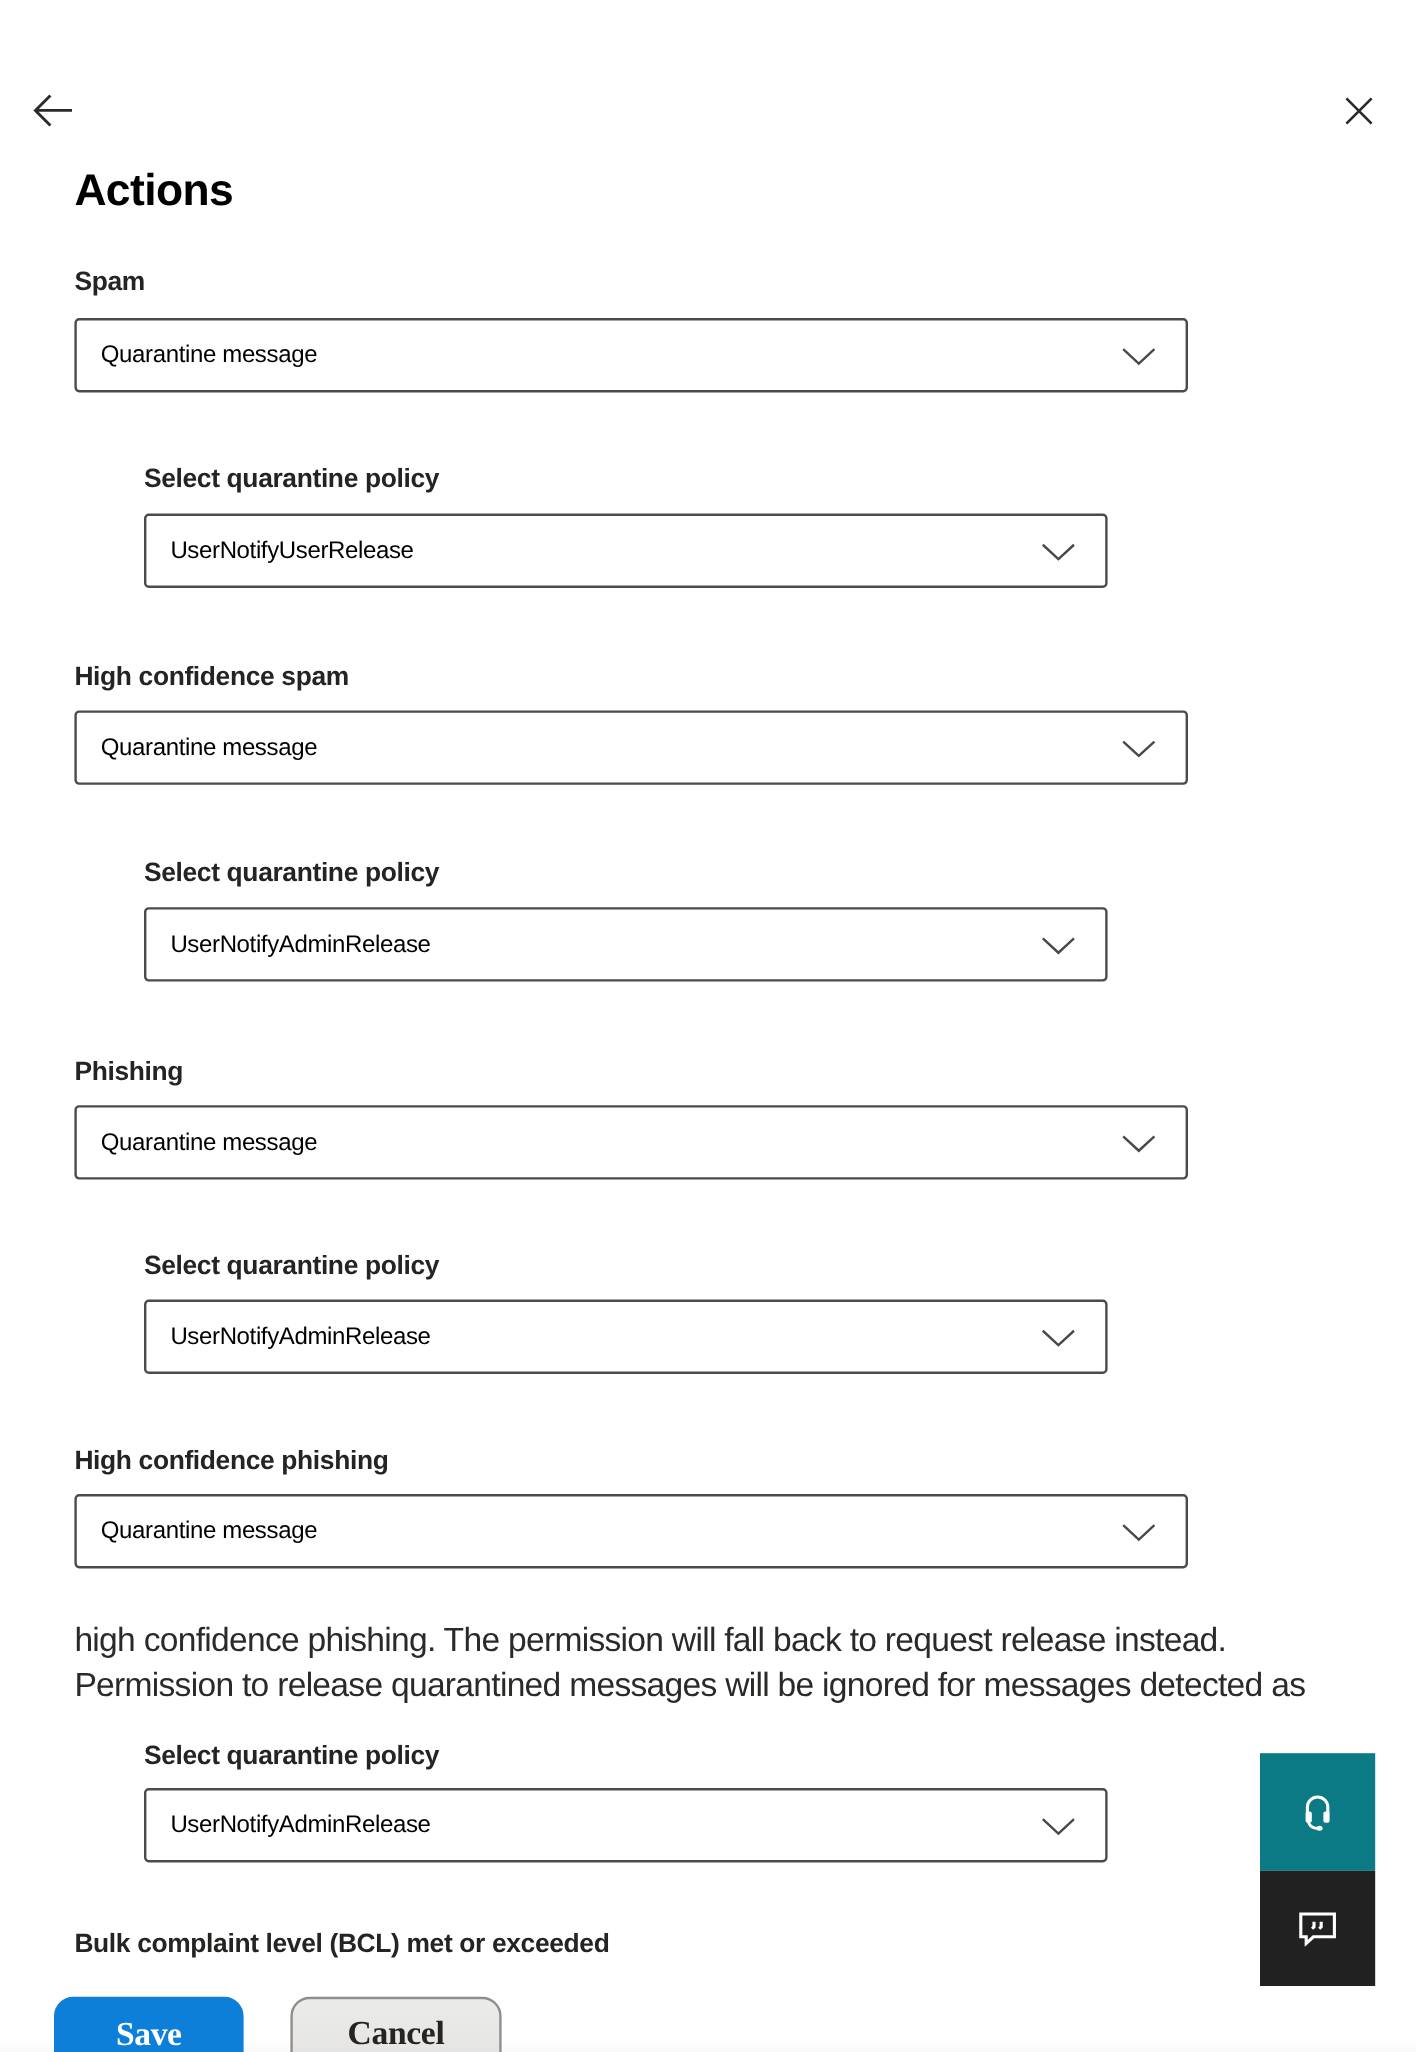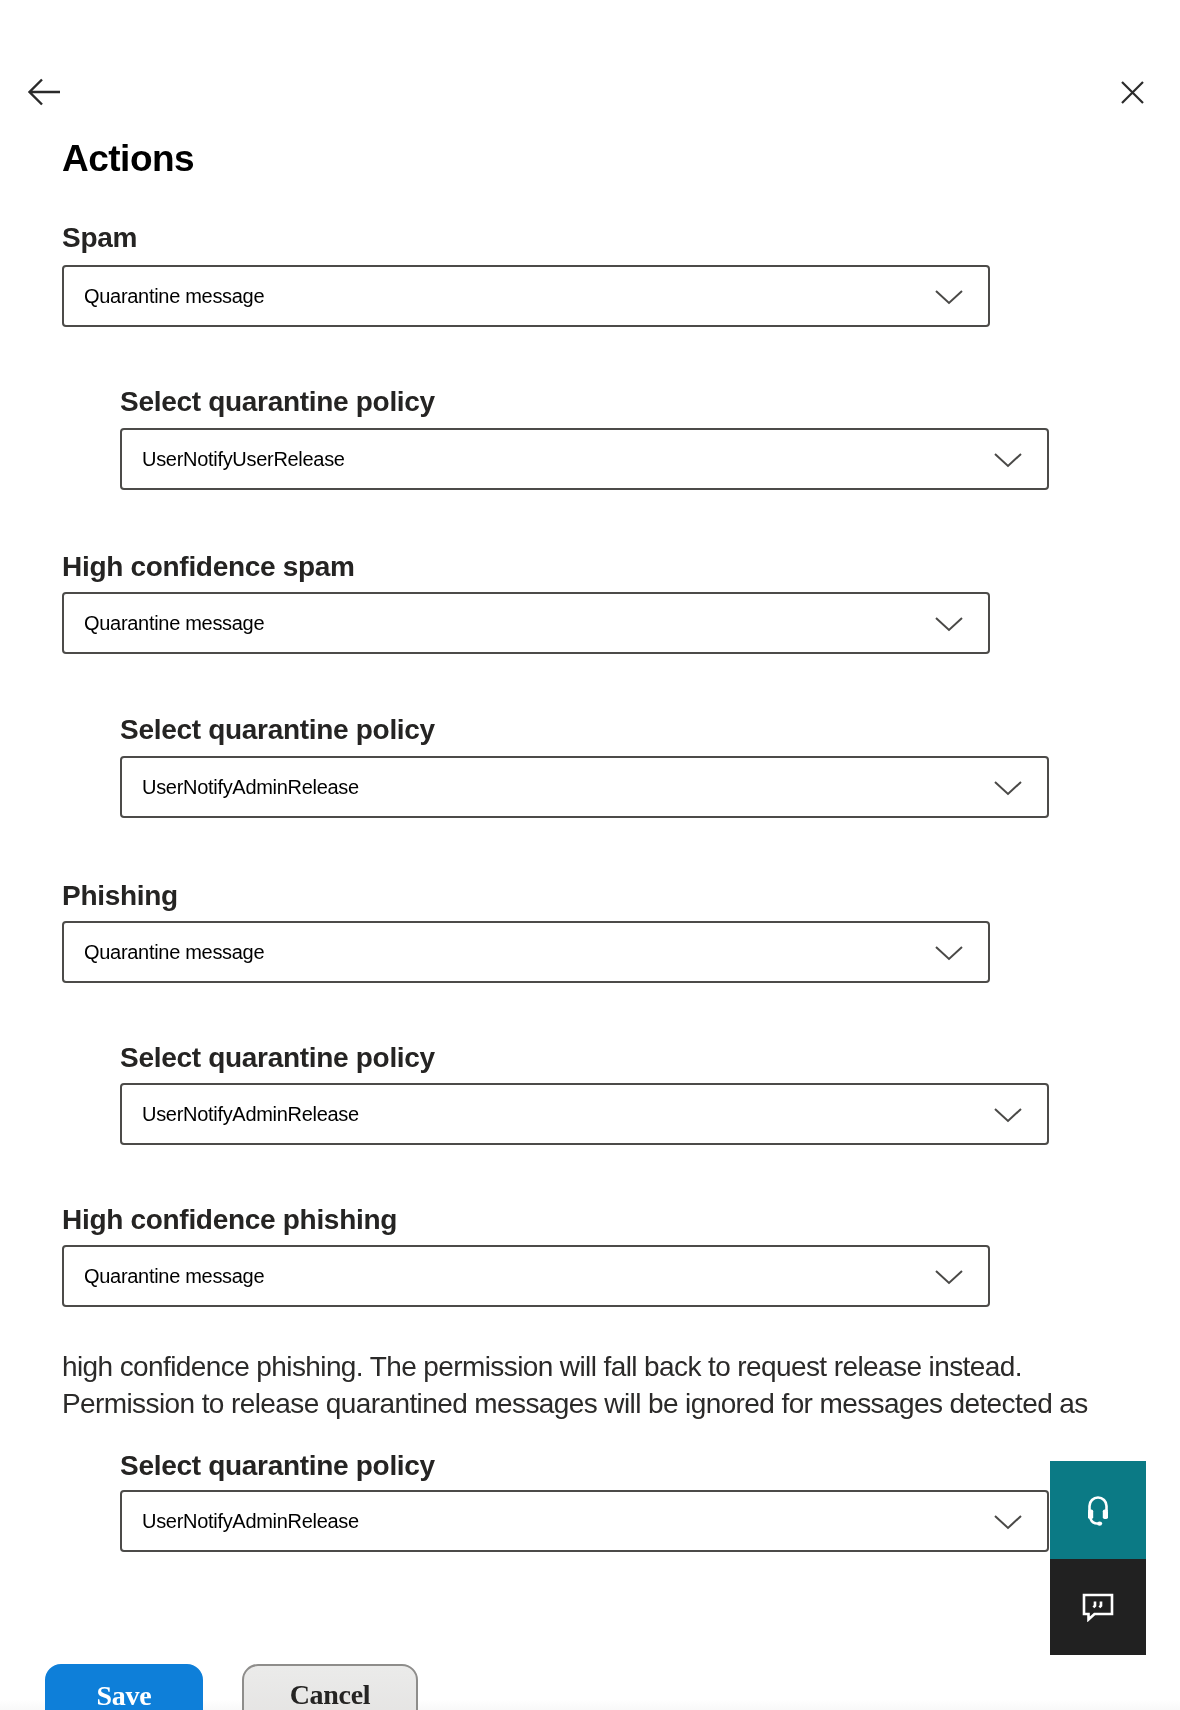--- a/index.html
+++ b/index.html
@@ -20,36 +20,36 @@
   .back-btn{left:25px;top:30px;width:38px;height:36px;}
   .close-btn{left:1117px;top:33px;width:30px;height:30px;}
   
   .page-title{
     position:absolute;left:62px;top:94px;
     font-size:37px;font-weight:700;color:#000000;letter-spacing:-0.5px;
   }
   
   .field-label{
     position:absolute;left:62px;
-    font-size:28px;font-weight:600;color:#252423;letter-spacing:-0.3px;
+    font-size:22px;font-weight:600;color:#252423;letter-spacing:-0.3px;
     white-space:nowrap;
   }
   .field-label.indent{left:120px;}
   
   .combo{
     position:absolute;box-sizing:border-box;
     height:62px;background:#ffffff;
     border:2px solid #4c4b49;border-radius:4px;
     display:flex;align-items:center;
     padding:0 70px 0 20px;
     font-size:20px;color:#34333
 2;cursor:pointer;
   }
   .combo.main{left:62px;width:928px;}
-  .combo.indent{left:120px;width:929px;text-align:right;}
+  .combo.indent{left:120px;width:803px;text-align:right;}
   .combo .combo-value{white-space:nowrap;overflow:hidden;letter-spacing:-0.3px;}
   .combo .chevron{position:absolute;right:24px;top:50%;transform:translateY(-44%);line-height:0;}
   
   .note{
     position:absolute;left:62px;margin:0;
     font-size:28px;font-weight:400;color:#2b2a29;letter-spacing:-0.6px;
   }
   .note .note-line{white-space:nowrap;line-height:37px;}
   
   .footer{
@@ -188,20 +188,21 @@
   <div class="field-label indent" style="top:1406px">Select quarantine policy</div>
   <div class="combo indent" style="top:1446px" role="combobox">
     <span class="combo-value">UserNotifyAdminRelease</span>
     <span class="chevron">
       <svg width="30" height="16" viewBox="0 0 30 16">
           <polyline points="2,2 15,14 28,2" fill="none" stroke="#4a4947" stroke-width="2"></polyline>
         </svg>
     </span>
   </div>
 
+  <div class="field-label" style="top:1563px">Bulk complaint level (BCL) met or exceeded</div>
 
   <div class="footer"></div>
   <button class="btn save">Save</button>
   <button class="btn cancel">Cancel</button>
 
   <button class="help-btn teal">
     <span style="line-height:0;">
       <svg width="26" height="34" viewBox="0 0 26 34">
         <path d="M4.5 18 v-5 a8.5 8.5 0 0 1 17 0 v5" fill="none" stroke="#ffffff" stroke-width="2.6"></path>
         <rect x="3" y="16.5" width="5.2" height="9.5" rx="1.8" fill="#ffffff"></rect>

